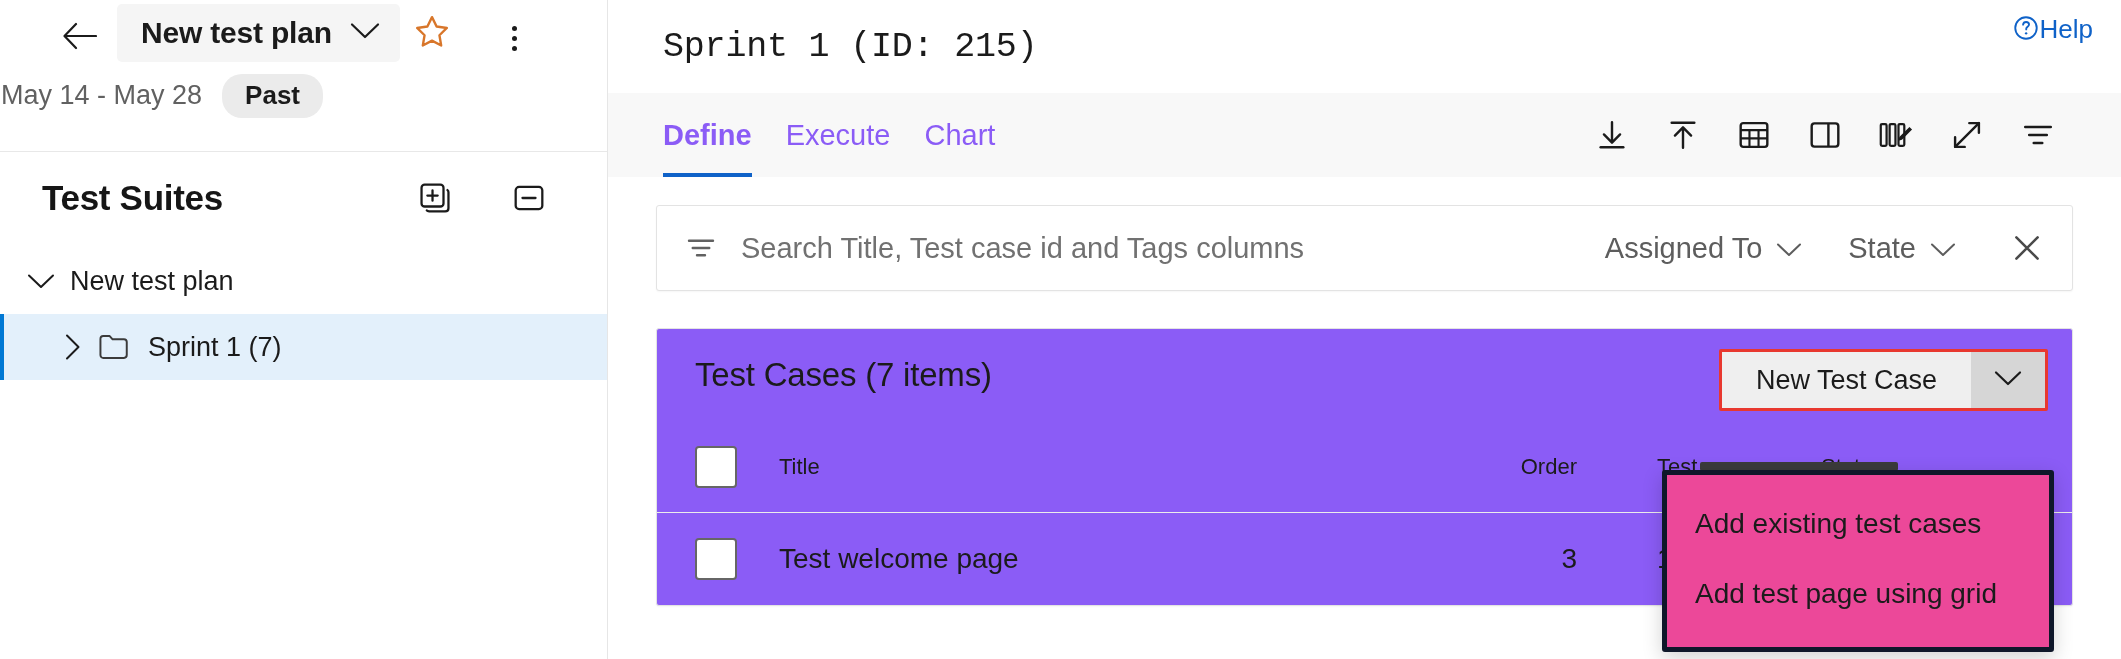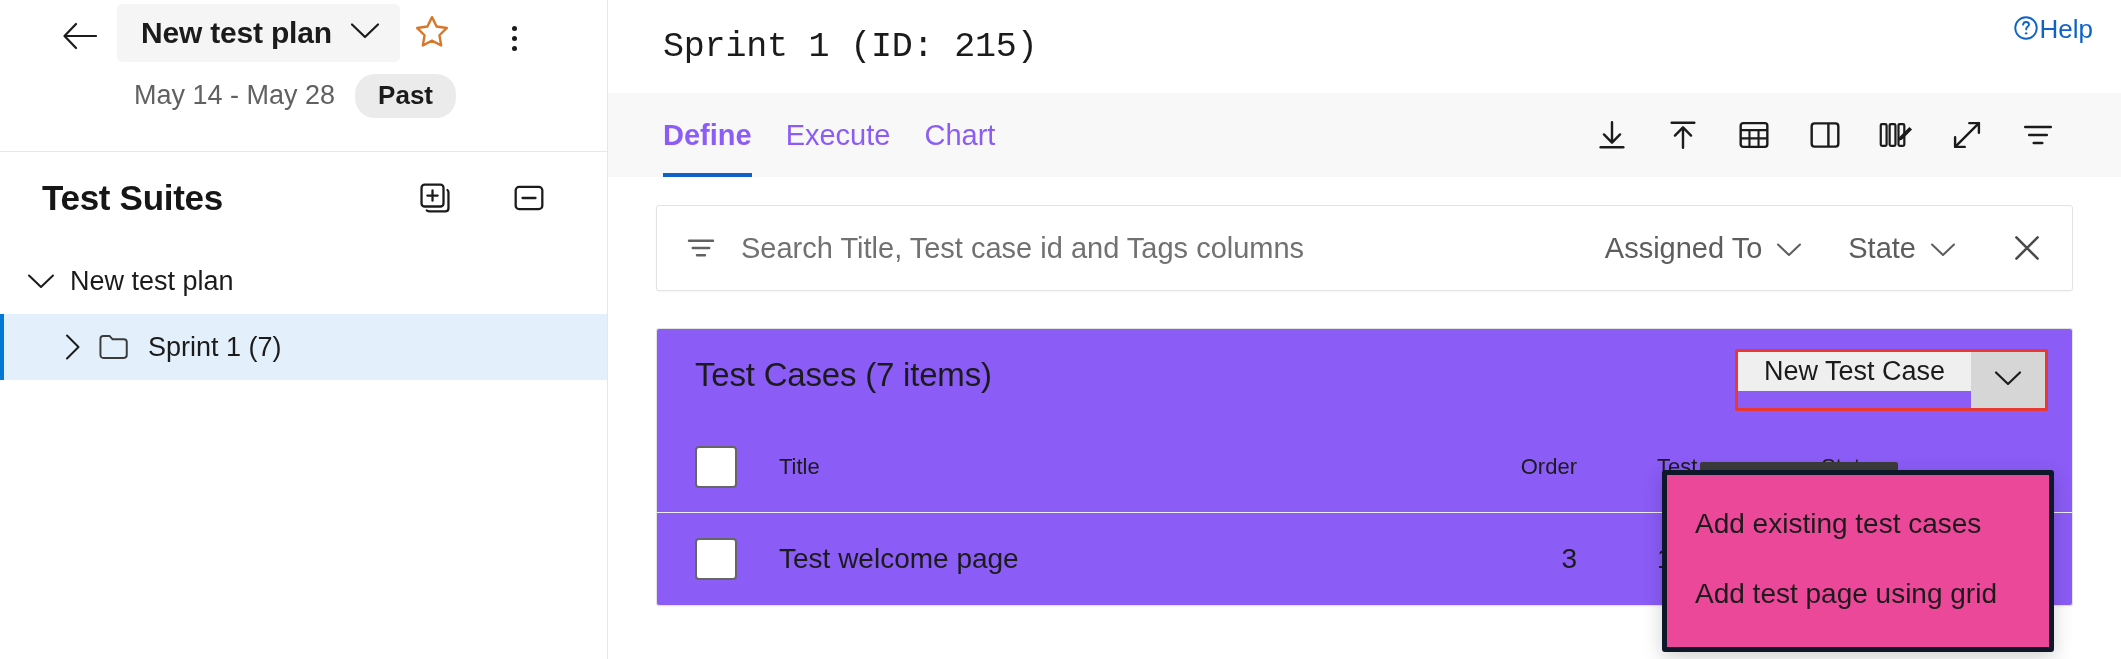--- a/index.html
+++ b/index.html
@@ -68,24 +68,23 @@
     position: absolute;
     left: 492px; top: 14px;
     width: 44px; height: 48px;
     display: flex; align-items: center; justify-content: center;
     cursor: pointer;
   }
   .dots-vert { display: flex; flex-direction: column; gap: 5px; align-items: center; }
   .dots-vert i { width: 5px; height: 5px; border-radius: 50%; background: #1b1b1b; display:block;}
   .plan-dates-row {
     position: absolute;
-    left: 12px; top: 74px;
+    left: 1px; top: 74px;
     width: 100%;
     display: flex; align-items: center;
-    padding-left: 122px;
     gap: 20px;
   }
   .plan-dates {
     font-size: 27px;
     color: #616161;
     white-space: nowrap;
   }
   .past-pill {
     background: #ebebeb;
     color: #1b1b1b;
@@ -279,22 +278,22 @@
   .new-case-wrap {
     position: absolute;
     right: 24px; top: 20px;
     display: flex;
     border: 3px solid #e8382f;
     border-radius: 2px;
   }
   .new-case-btn {
     background: #efefef;
     border: none;
-    height: 39px;
-    padding: 0 26px;
+    height: 56px;
+    padding: 0 34px;
     font-size: 27px;
     color: #1b1b1b;
     cursor: pointer;
     font-family: "Liberation Sans", sans-serif;
     white-space: nowrap;
   }
   .new-case-caret {
     background: #d6d6d6;
     width: 74px; height: 56px;
     display: flex; align-items: center; justify-content: center;

